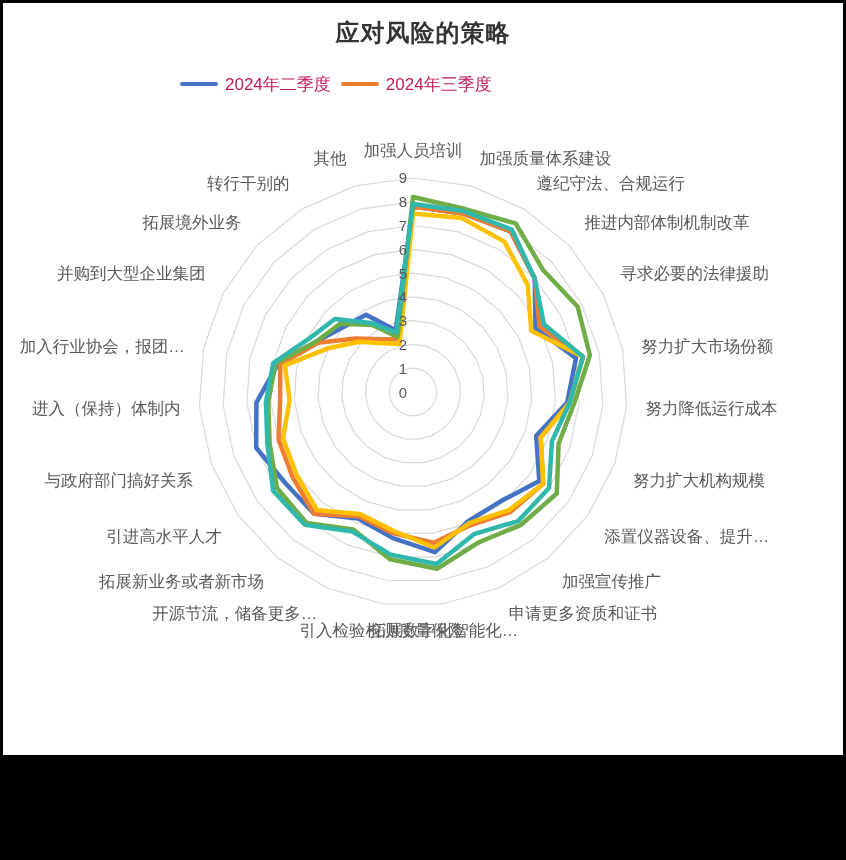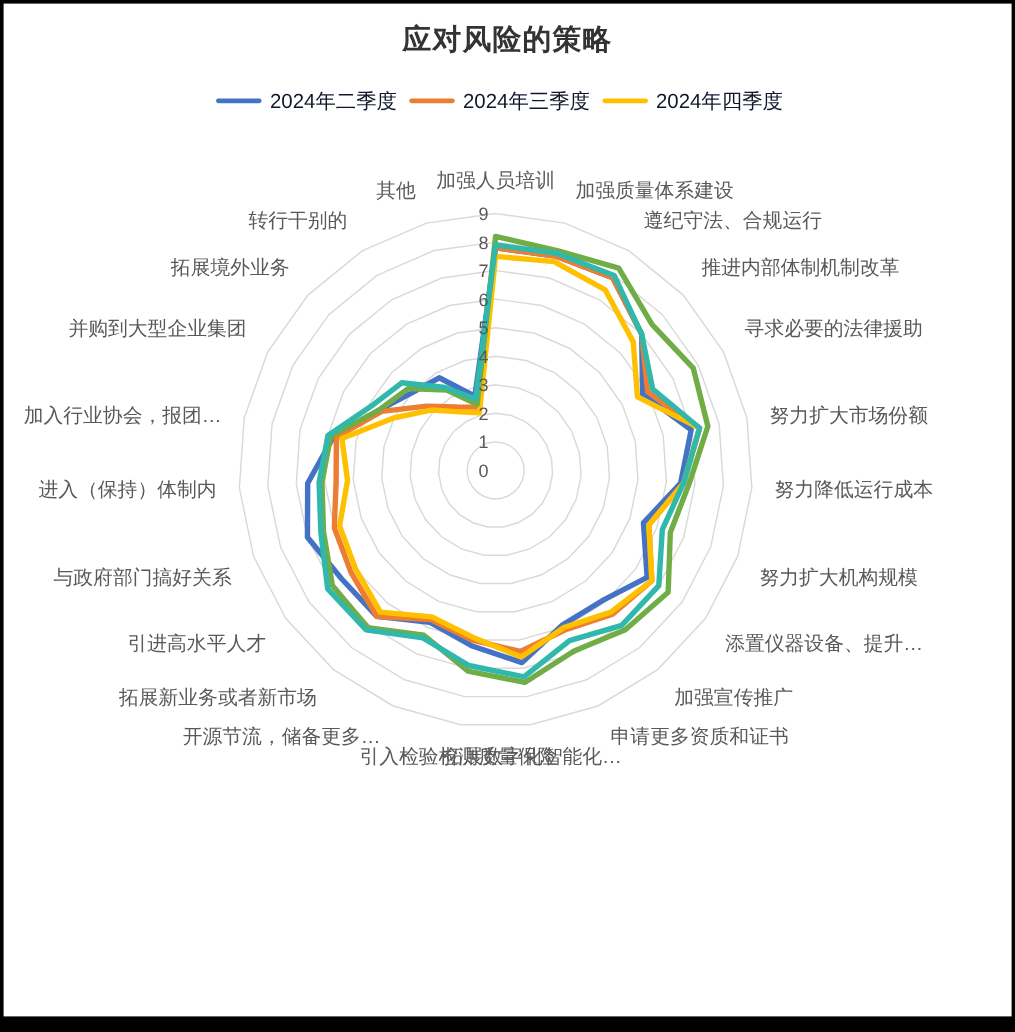--- a/index.html
+++ b/index.html
@@ -1,55 +1,51 @@
 <!DOCTYPE html>
 <html><head>
 <meta charset="utf-8">
 <style>
   html,body{margin:0;padding:0;}
   body{
     width:846px;height:860px;background:#000;position:relative;overflow:hidden;
     font-family:"Liberation Sans","DejaVu Sans",sans-serif;
   }
   .canvas{
-    position:absolute;left:3px;top:3px;width:840px;height:844px;
+    position:absolute;left:3px;top:3px;width:840px;height:752px;
     background:#fff;overflow:hidden;text-decoration:underline;
   }
   .chart-title{
     position:absolute;left:0;top:14px;width:840px;text-align:center;
     font-size:24px;font-weight:bold;color:#333333;letter-spacing:1px;
   }
   .legend{
     position:absolute;left:177px;top:70px;width:560px;
     display:flex;flex-wrap:wrap;column-gap:10px;row-gap:9px;align-items:center;
   }
   .legend-item{display:flex;align-items:center;height:22px;}
   .legend-swatch{display:inline-block;width:38px;height:4.5px;border-radius:2.5px;margin-right:7px;}
-  .legend-label{font-size:17px;color:#0f172a;white-space:nowrap;}
+  .legend-label{font-size:17px;color:#be185d;white-space:nowrap;}
   svg text{font-family:"Liberation Sans","DejaVu Sans",sans-serif;}
   .cat-label{font-size:16.5px;fill:#595959;}
   .tick-label{font-size:15px;fill:#595959;}
 </style>
 </head>
 <body>
 
 <div class="canvas">
   <div class="chart-title">应对风险的策略</div>
   <div class="legend" id="legend">
       <div class="legend-item">
         <span class="legend-swatch" style="background: rgb(68, 114, 196);"></span>
         <span class="legend-label">2024年二季度</span>
       </div>
       <div class="legend-item">
         <span class="legend-swatch" style="background: rgb(237, 125, 49);"></span>
         <span class="legend-label">2024年三季度</span>
-      </div>
-      <div class="legend-item">
-        <span class="legend-swatch" style="background: rgb(255, 192, 0);"></span>
-        <span class="legend-label">2024年四季度</span>
       </div>
       <div style="flex-basis: 100%; height: 0px;"></div>
     </div>
   <svg id="radar" width="840" height="700" viewBox="0 0 840 700" style="position:absolute;left:0;top:0;">
       <polygon points="410.0,365.2 416.4,366.1 422.4,368.7 427.4,372.8 431.1,378.1 433.3,384.2 433.7,390.6 432.4,397.0 429.4,402.7 425.0,407.4 419.5,410.8 413.2,412.6 406.8,412.6 400.5,410.8 395.0,407.4 390.6,402.7 387.6,397.0 386.3,390.6 386.7,384.2 388.9,378.1 392.6,372.8 397.6,368.7 403.6,366.1" fill="none" stroke="#D9D9D9" stroke-width="1.2"></polygon>
       <polygon points="410.0,341.4 422.8,343.2 434.7,348.4 444.8,356.5 452.2,367.1 456.6,379.3 457.4,392.2 454.8,404.9 448.9,416.4 440.0,425.9 428.9,432.6 416.5,436.1 403.5,436.1 391.1,432.6 380.0,425.9 371.1,416.4 365.2,404.9 362.6,392.2 363.4,379.3 367.8,367.1 375.2,356.5 385.3,348.4 397.2,343.2" fill="none" stroke="#D9D9D9" stroke-width="1.2"></polygon>
       <polygon points="410.0,317.7 429.2,320.3 447.1,328.0 462.1,340.3 473.3,356.2 479.8,374.5 481.2,393.9 477.2,412.9 468.3,430.1 455.0,444.3 438.4,454.4 419.7,459.7 400.3,459.7 381.6,454.4 365.0,444.3 351.7,430.1 342.8,412.9 338.8,393.9 340.2,374.5 346.7,356.2 357.9,340.3 372.9,328.0 390.8,320.3" fill="none" stroke="#D9D9D9" stroke-width="1.2"></polygon>
       <polygon points="410.0,293.9 435.7,297.4 459.4,307.7 479.5,324.1 494.5,345.2 503.1,369.6 504.9,395.5 499.6,420.9 487.7,443.9 470.0,462.8 447.9,476.2 423.0,483.2 397.0,483.2 372.1,476.2 350.0,462.8 332.3,443.9 320.4,420.9 315.1,395.5 316.9,369.6 325.5,345.2 340.5,324.1 360.6,307.7 384.3,297.4" fill="none" stroke="#D9D9D9" stroke-width="1.2"></polygon>
       <polygon points="410.0,270.1 442.1,274.5 471.8,287.4 496.9,307.8 515.6,334.3 526.4,364.8 528.6,397.1 522.0,428.8 507.1,457.6 485.0,481.2 457.4,498.1 426.2,506.8 393.8,506.8 362.6,498.1 335.0,481.2 312.9,457.6 298.0,428.8 291.4,397.1 293.6,364.8 304.4,334.3 323.1,307.8 348.2,287.4 377.9,274.5" fill="none" stroke="#D9D9D9" stroke-width="1.2"></polygon>
       <polygon points="410.0,246.3 448.5,251.6 484.1,267.1 514.3,291.6 536.7,323.4 549.7,360.0 552.3,398.7 544.4,436.8 526.6,471.3 500.0,499.7 466.8,519.9 429.4,530.4 390.6,530.4 353.2,519.9 320.0,499.7 293.4,471.3 275.6,436.8 267.7,398.7 270.3,360.0 283.3,323.4 305.7,291.6 335.9,267.1 371.5,251.6" fill="none" stroke="#D9D9D9" stroke-width="1.2"></polygon>

